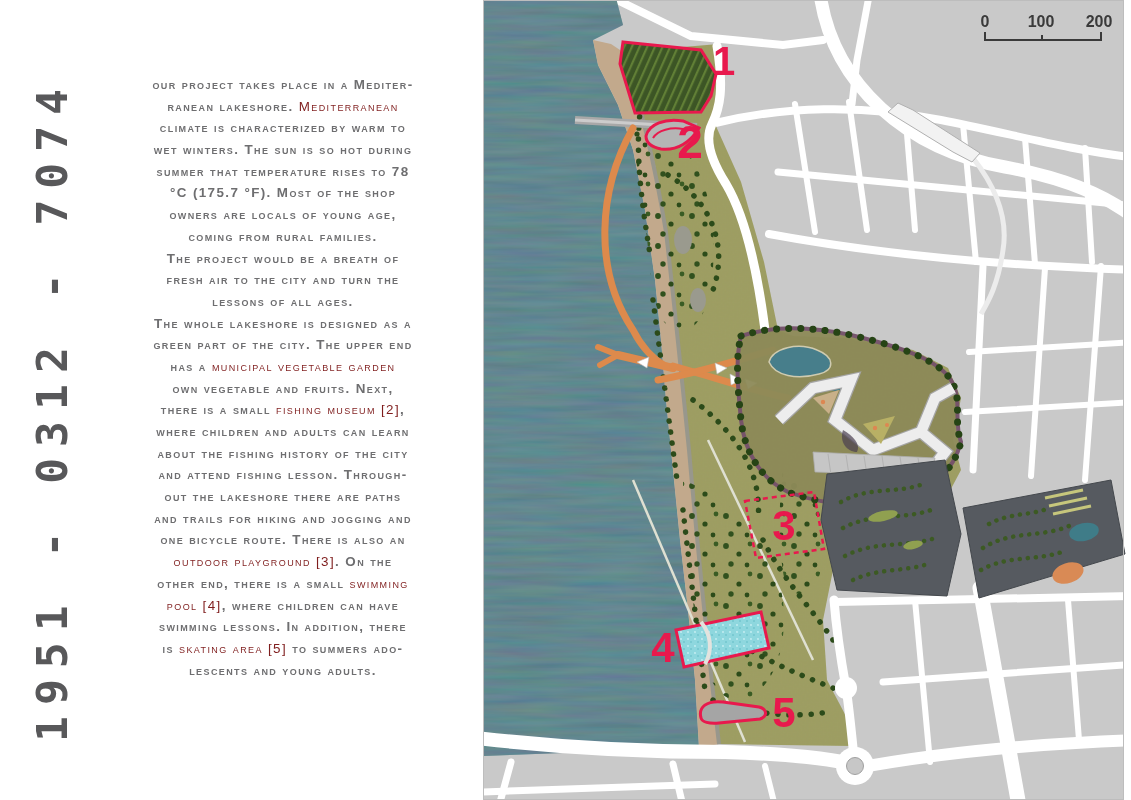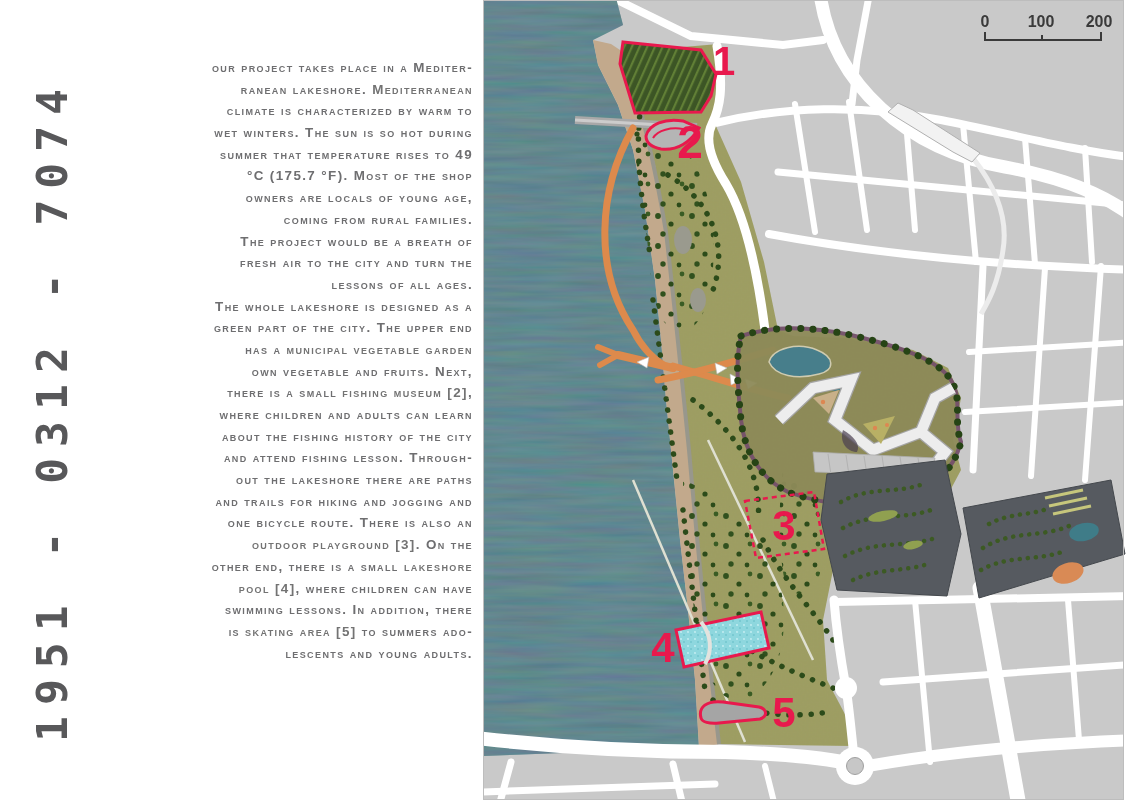--- a/index.html
+++ b/index.html
@@ -11,66 +11,66 @@
     position:absolute;left:26px;top:742px;
     transform:rotate(-90deg);transform-origin:top left;
     width:680px;height:52px;
     font-family:"DejaVu Sans Mono",monospace;
     font-size:43px;font-weight:bold;color:#58585a;
     letter-spacing:11px;white-space:nowrap;line-height:52px;
   }
 
   
   .desc{
-    position:absolute;left:93px;top:57px;width:380px;
-    text-align:right;
+    position:absolute;left:93px;top:74px;width:380px;
+    text-align:center;
     color:#6e6e70;
     font-size:13.4px;font-weight:600;
     font-variant:small-caps;
     letter-spacing:1.4px;
   }
   .desc .dline{white-space:nowrap;line-height:21.7px;height:21.7px;}
-  .desc .red{color:#737373;font-weight:700;}
+  .desc .red{color:#7f1d1d;font-weight:400;}
 
   
   .mapwrap{position:absolute;left:483px;top:0;width:648px;height:800px;}
   svg{display:block;}
   .num{font-family:"Liberation Sans",sans-serif;font-weight:bold;fill:#e8194d;}
   .scaletxt{font-family:"Liberation Sans",sans-serif;fill:#3a3a3a;font-size:16px;font-weight:600;}
 </style>
 </head>
 <body>
 
 <div class="vid">1951 - 0312 - 7074</div>
 
 <div class="desc">
     <div class="dline"><span>our project takes place in a Mediter-</span></div>
     <div class="dline"><span>ranean lakeshore. </span><span class="red">Mediterranean</span></div>
     <div class="dline"><span>climate is characterized by warm to</span></div>
     <div class="dline"><span>wet winters. The sun is so hot during</span></div>
-    <div class="dline"><span>summer that temperature rises to 49</span></div>
+    <div class="dline"><span>summer that temperature rises to 78</span></div>
     <div class="dline"><span>°C (175.7 °F). Most of the shop</span></div>
     <div class="dline"><span>owners are locals of young age,</span></div>
     <div class="dline"><span>coming from rural families.</span></div>
     <div class="dline"><span>The project would be a breath of</span></div>
     <div class="dline"><span>fresh air to the city and turn the</span></div>
     <div class="dline"><span>lessons of all ages.</span></div>
     <div class="dline"><span>The whole lakeshore is designed as a</span></div>
     <div class="dline"><span>green part of the city. The upper end</span></div>
     <div class="dline"><span>has a </span><span class="red">municipal vegetable garden</span></div>
     <div class="dline"><span>own vegetable and fruits. Next,</span></div>
     <div class="dline"><span>there is a small </span><span class="red">fishing museum [2]</span><span>,</span></div>
     <div class="dline"><span>where children and adults can learn</span></div>
     <div class="dline"><span>about the fishing history of the city</span></div>
     <div class="dline"><span>and attend fishing lesson. Through-</span></div>
     <div class="dline"><span>out the lakeshore there are paths</span></div>
     <div class="dline"><span>and trails for hiking and jogging and</span></div>
     <div class="dline"><span>one bicycle route. There is also an</span></div>
     <div class="dline"><span class="red">outdoor playground [3]</span><span>. On the</span></div>
-    <div class="dline"><span>other end, there is a small </span><span class="red">lakeshore</span></div>
+    <div class="dline"><span>other end, there is a small </span><span class="red">swimming</span></div>
     <div class="dline"><span class="red">pool [4]</span><span>, where children can have</span></div>
     <div class="dline"><span>swimming lessons. In addition, there</span></div>
     <div class="dline"><span>is </span><span class="red">skating area [5]</span><span> to summers ado-</span></div>
     <div class="dline"><span>lescents and young adults.</span></div>
   </div>
 
 <div class="mapwrap">
 <svg width="648" height="800" viewBox="0 0 648 800" xmlns="http://www.w3.org/2000/svg">
   <defs>
     <filter id="waves" x="0" y="0" width="100%" height="100%">

